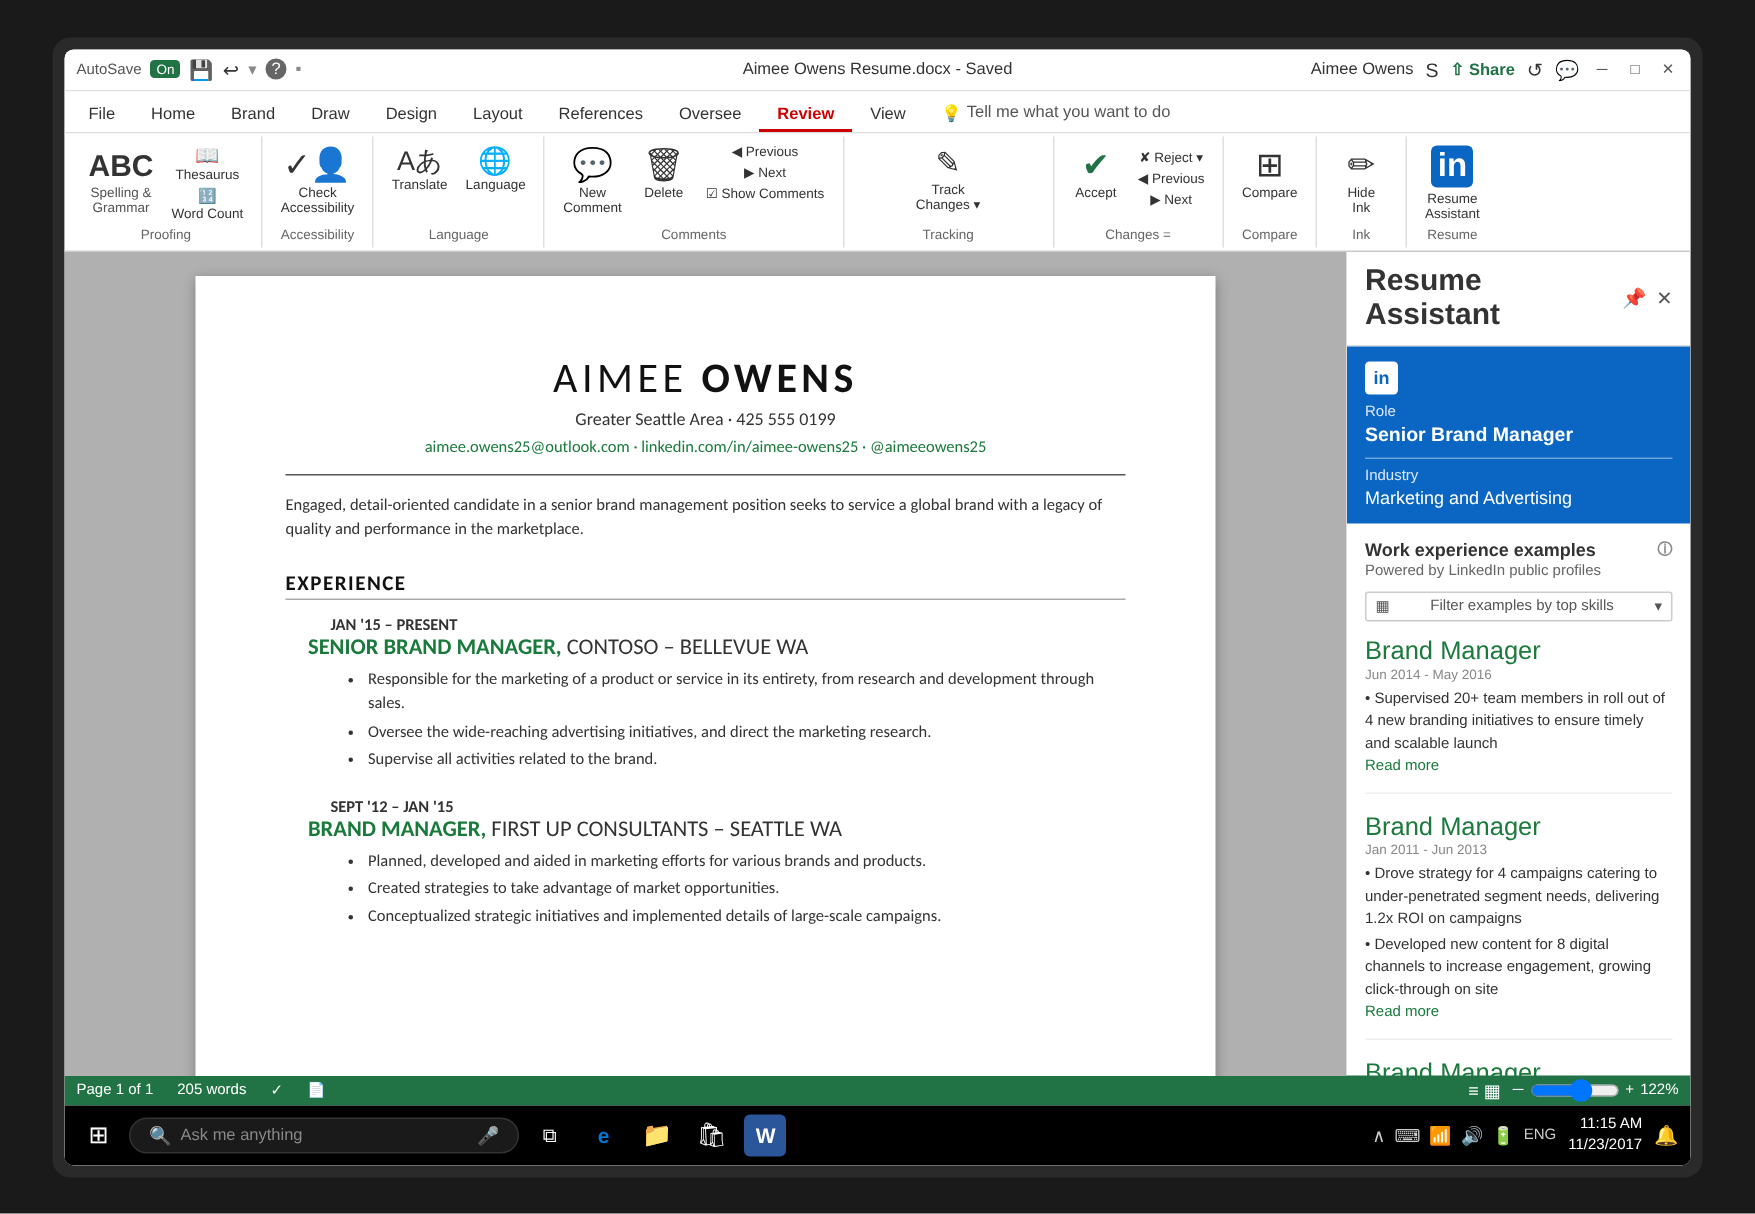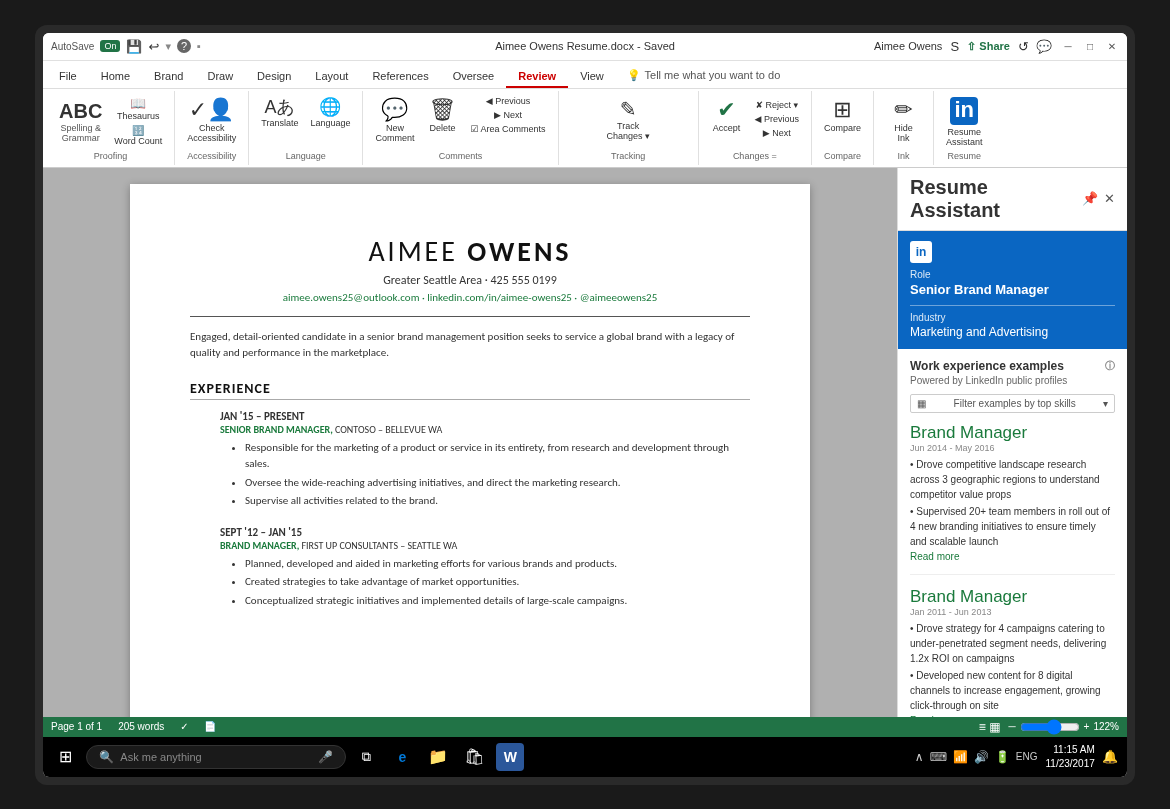--- a/index.html
+++ b/index.html
@@ -238,24 +238,24 @@
     .job-entry {
       margin-bottom: 16px;
     }
     .job-dates {
       font-size: 11px;
       font-weight: 600;
       color: #333;
       margin-left: 30px;
     }
     .job-title-line {
-      font-size: 10px;
+      font-size: 15px;
       font-weight: 700;
       color: #1a7a3c;
-      margin-left: 30px;
+      margin-left: 15px;
     }
     .job-title-line span {
       color: #333;
       font-weight: 400;
     }
     .job-bullets {
       margin-left: 55px;
       margin-top: 4px;
     }
     .job-bullets li {
@@ -600,21 +600,21 @@
             <span style="font-size:9px">Delete</span>
           </div>
           <div style="display:flex;flex-direction:column;gap:2px">
             <div class="ribbon-btn-small">
               <span style="font-size:9px">◀ Previous</span>
             </div>
             <div class="ribbon-btn-small">
               <span style="font-size:9px">▶ Next</span>
             </div>
             <div class="ribbon-btn-small">
-              <span style="font-size:9px">☑ Area Comments</span>
+              <span style="font-size:9px">☑ Show Comments</span>
             </div>
           </div>
         </div>
         <span class="ribbon-group-label">Comments</span>
       </div>
 
       <div class="ribbon-group" style="min-width:140px">
         <div class="ribbon-buttons" style="align-items:flex-start">
           <div class="ribbon-btn">
             <span class="icon" style="font-size:20px">✎</span>
@@ -742,21 +742,20 @@
 
           <div class="ra-filter">
             <span style="font-size:10px">▦</span>
             <span>Filter examples by top skills</span>
             <span>▾</span>
           </div>
 
           <div class="ra-job-card">
             <div class="ra-job-title">Brand Manager</div>
             <div class="ra-job-dates-text">Jun 2014 - May 2016</div>
-            <div class="ra-job-bullet">• Drove competitive landscape research across 3 geographic regions to understand competitor value props</div>
             <div class="ra-job-bullet">• Supervised 20+ team members in roll out of 4 new branding initiatives to ensure timely and scalable launch</div>
             <div class="ra-read-more">Read more</div>
           </div>
 
           <div class="ra-job-card">
             <div class="ra-job-title">Brand Manager</div>
             <div class="ra-job-dates-text">Jan 2011 - Jun 2013</div>
             <div class="ra-job-bullet">• Drove strategy for 4 campaigns catering to under-penetrated segment needs, delivering 1.2x ROI on campaigns</div>
             <div class="ra-job-bullet">• Developed new content for 8 digital channels to increase engagement, growing click-through on site</div>
             <div class="ra-read-more">Read more</div>

